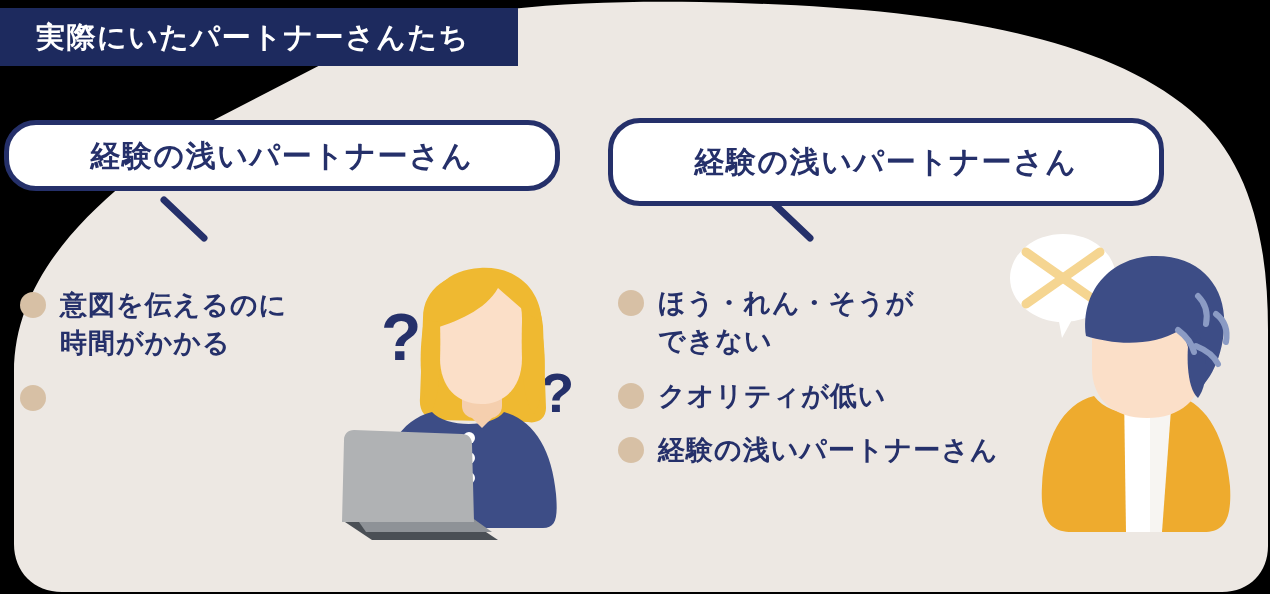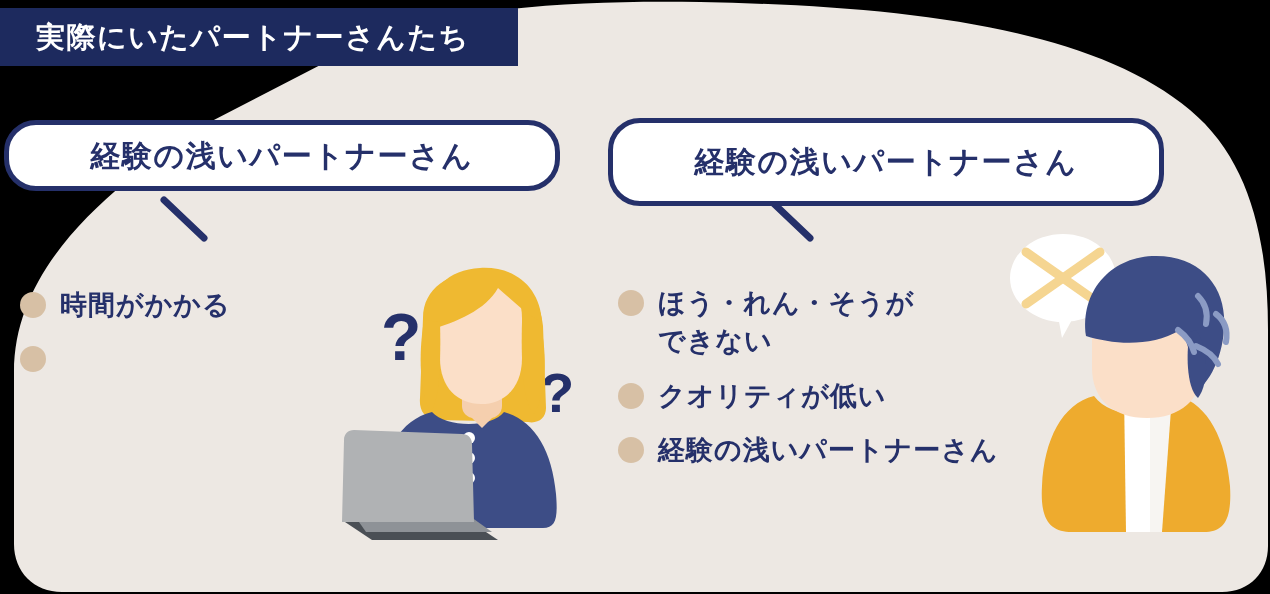--- a/index.html
+++ b/index.html
@@ -187,20 +187,21 @@
     <span class="txt">経験の浅いパートナーさん</span>
   </div>
   <div class="bubble" id="bubble-right">
     <span class="txt">経験の浅いパートナーさん</span>
   </div>
 
   <div class="bullet-list" id="list-left">
     <div class="bullet-item">
       <span class="dot"></span>
       <span class="bullet-text">
+        <span>意図を伝えるのに</span>
         <span class="l2">時間がかかる</span>
       </span>
     </div>
     <div class="bullet-item">
       <span class="dot"></span>
     </div>
   </div>
 
   <div class="bullet-list" id="list-right">
     <div class="bullet-item">

